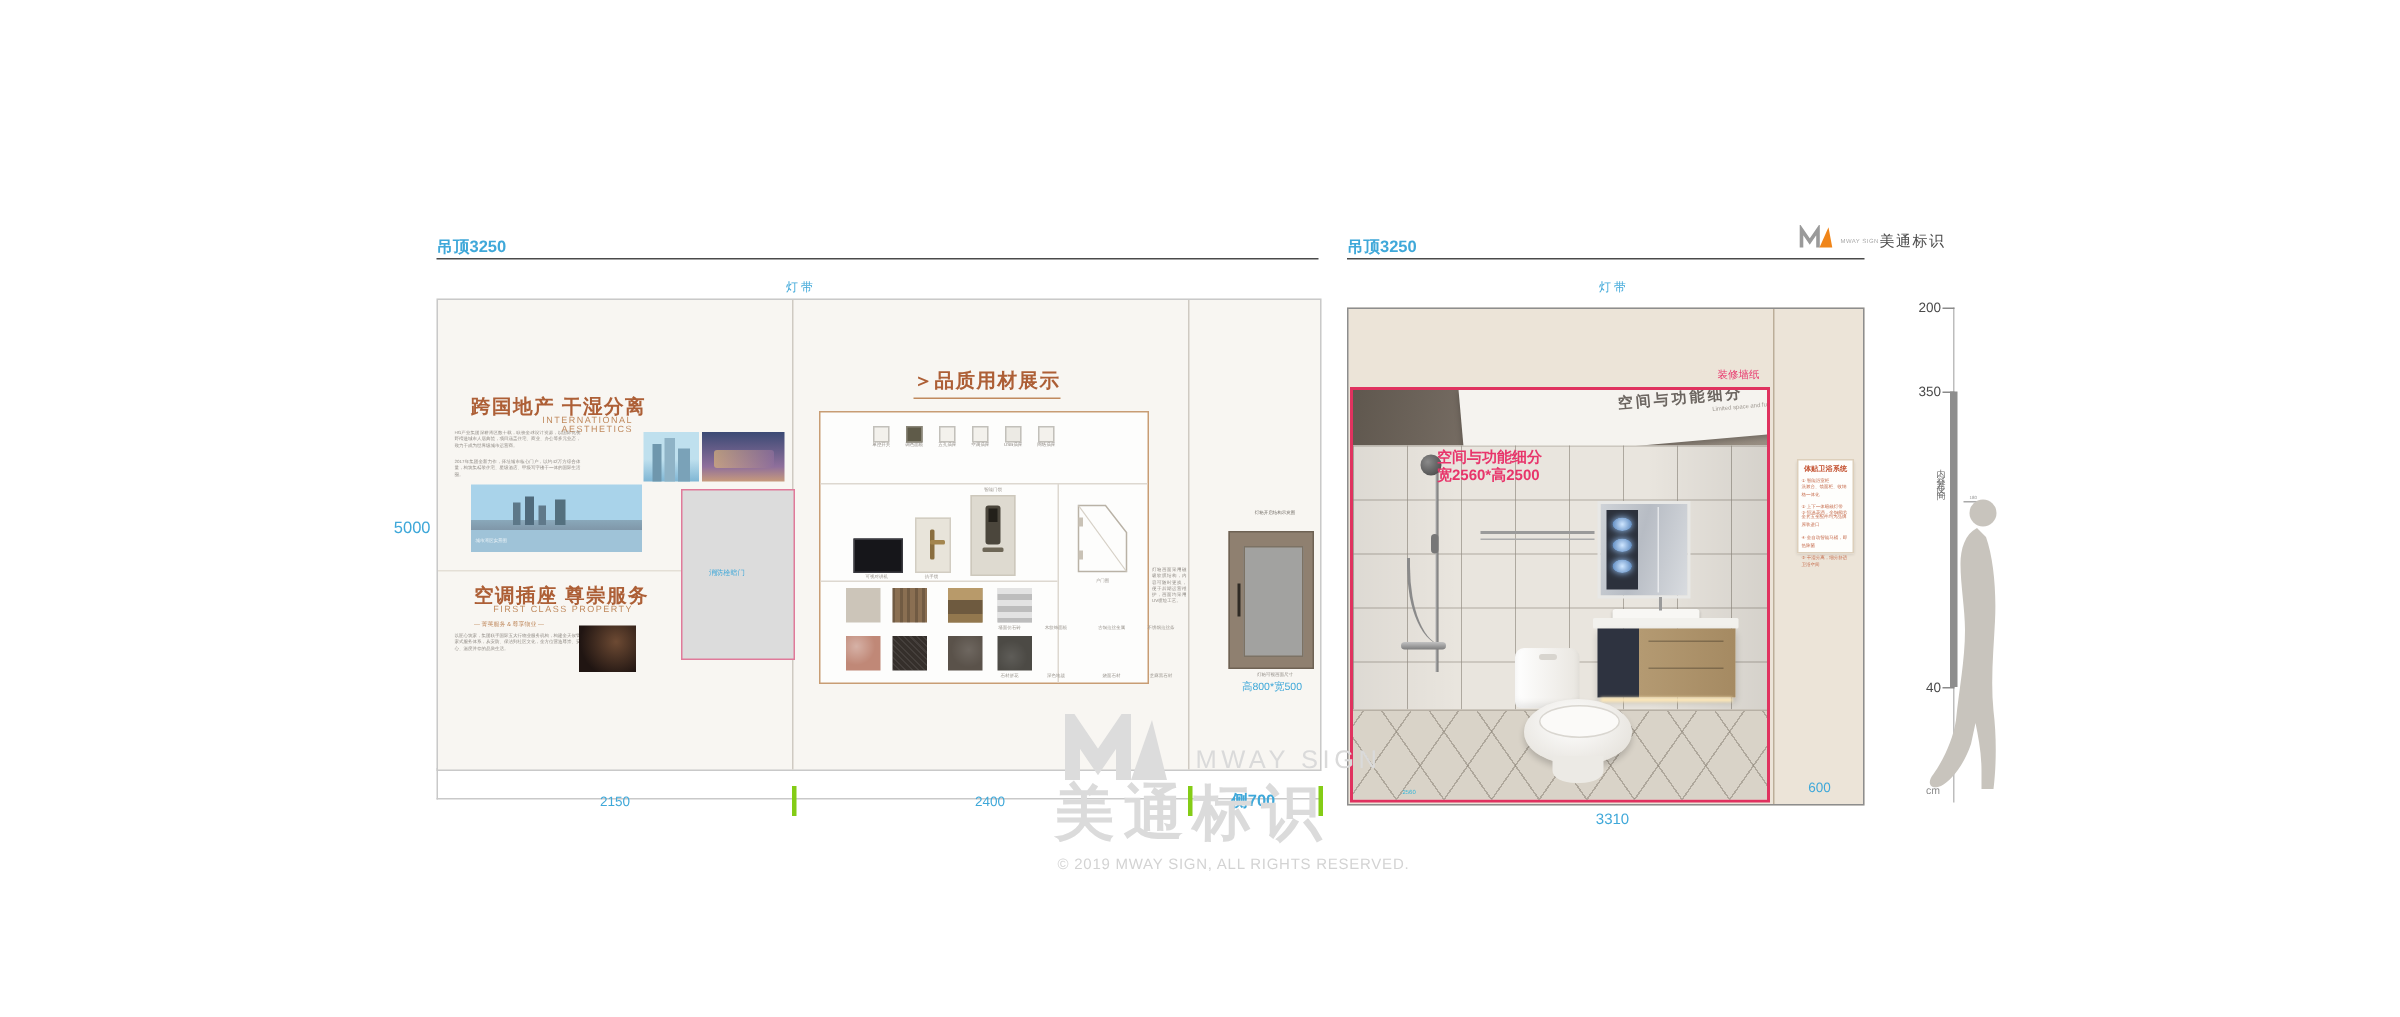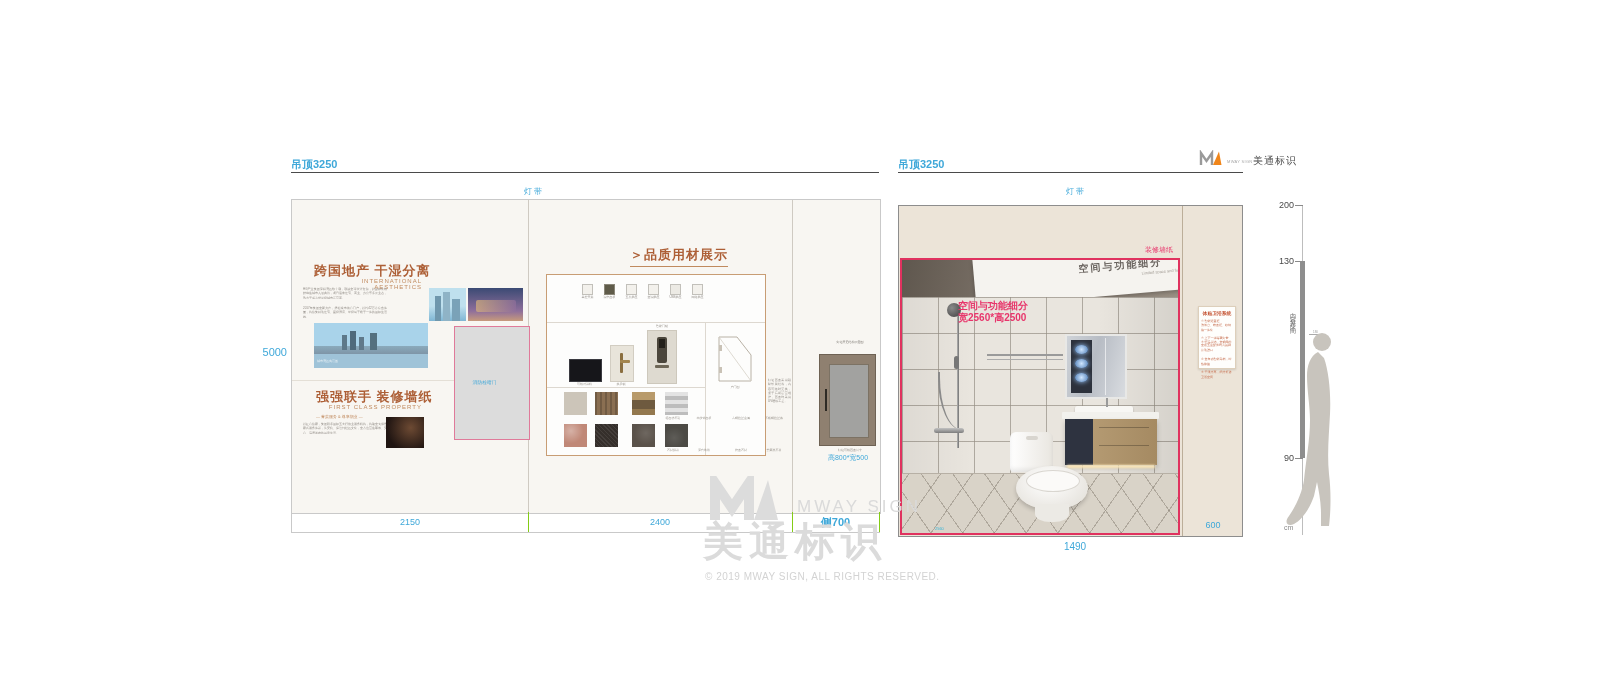--- a/index.html
+++ b/index.html
@@ -16,21 +16,21 @@
   .s80{transform:scale(.8);transform-origin:0 0;width:125%;}
   .s66{transform:scale(.66);transform-origin:0 0;width:151%;}
   .s50{transform:scale(.5);transform-origin:0 0;width:200%;}
   .cen{text-align:center;}
   .just{text-align:justify;}
   .graytxt{color:#8f8a84;}
   .title-cn{font-size:13px;font-weight:bold;color:#ad5f36;letter-spacing:1px;white-space:nowrap;}
   .sub-en{font-size:6px;color:#c08a5e;letter-spacing:1px;text-align:right;}
   .swatch{position:absolute;width:23px;height:23px;}
   .swlbl{position:absolute;font-size:6px;color:#9a958e;transform:scale(.5);transform-origin:0 0;width:200%;text-align:center;}
-  .cell{position:absolute;top:0;height:20px;line-height:20px;text-align:center;border-right:1px solid #84cc16;}
+  .cell{position:absolute;top:12px;height:20px;line-height:20px;text-align:center;border-right:3px solid #84cc16;}
   .tickl{position:absolute;width:22px;text-align:right;font-size:9px;color:#4a4a4a;}
   .tick{position:absolute;width:8px;height:1px;background:#8a8a8a;}
   .wm{pointer-events:none;}
 </style>
 </head>
 <body>
 
 <div id="canvas">
 
   <div class="abs hdr" style="left:291px;top:157px;">吊顶3250</div>
@@ -67,29 +67,29 @@
       <div class="abs" style="left:36px;top:8px;width:6px;height:19px;background:#4f6a7c;"></div>
       <div class="abs" style="left:45px;top:14px;width:5px;height:13px;background:#60798a;"></div>
       <div class="abs" style="left:56px;top:10px;width:7px;height:17px;background:#54707f;"></div>
       <div class="abs t6 s50" style="left:3px;bottom:1px;color:#ffffff;opacity:.8;">城市湾区实景图</div>
     </div>
 
     <div class="abs" style="left:162px;top:126px;width:74px;height:112px;background:#dcdcdc;border:1px solid #e07a9a;display:flex;align-items:center;justify-content:center;">
       <div class="t6 s80 blue cen">消防栓暗门</div>
     </div>
 
-    <div class="abs title-cn" style="left:24px;top:188px;">强强联手 装修墙纸</div>
+    <div class="abs title-cn" style="left:24px;top:188px;">空调插座 尊崇服务</div>
     <div class="abs sub-en" style="left:24px;top:204px;width:106px;">FIRST CLASS PROPERTY</div>
     <div class="abs t6 s66" style="left:24px;top:214px;color:#c08a5e;">— 菁英服务 &amp; 尊享物业 —</div>
     <div class="abs" style="left:11px;top:222px;width:84px;height:28px;overflow:hidden;">
       <div class="t6 s50 just graytxt">以匠心筑家，集团联手国际五大行物业服务机构，构建全天候管家式服务体系，从安防、保洁到社区文化，全方位营造尊崇、安心、温度并存的品质生活。</div>
     </div>
     <div class="abs" style="left:94px;top:217px;width:38px;height:31px;background:radial-gradient(circle at 65% 35%,#6d4a33,#201512 75%);"></div>
 
-    <div class="abs" style="left:317px;top:45px;width:140px;text-align:center;">
+    <div class="abs" style="left:317px;top:45px;width:140px;text-align:left;">
       <span style="font-size:13px;font-weight:bold;color:#ad5f36;letter-spacing:1px;border-bottom:1px solid #c08a5e;padding-bottom:2px;display:inline-block;">
         <span>＞</span><span>品质用材展示</span>
       </span>
     </div>
 
     <div class="abs" style="left:254px;top:74px;width:218px;height:180px;border:1px solid #c89d74;background:#fdfdfc;">
 
       <div class="abs" style="left:33px;top:9px;display:flex;gap:7px;">
         <div style="width:15px;">
           <div style="width: 9px; height: 9px; margin: 0px auto; border: 1px solid rgb(194, 192, 186); background-color: rgb(243, 241, 236);"></div>
@@ -258,28 +258,28 @@
         <div class="t6 s50" style="line-height:1.6;margin-top:-6px;">③ 恒温花洒，全铜阀芯</div>
         <div class="t6 s50" style="line-height:1.6;margin-top:-6px;">全套五金配件均为品牌原装进口</div>
         <div class="t6 s50" style="line-height:1.6;margin-top:-6px;">④ 全自动智能马桶，即热除菌</div>
         <div class="t6 s50" style="line-height:1.6;margin-top:-6px;">⑤ 干湿分离，细分舒适卫浴空间</div>
       </div>
     </div>
 
     <div class="abs blue cen" style="left:283px;top:314px;width:62px;font-size:9px;">600</div>
   </div>
 
-  <div class="abs blue cen" style="left:1030px;top:541px;width:90px;font-size:10px;">1490</div>
+  <div class="abs blue cen" style="left:1030px;top:541px;width:90px;font-size:10px;">3310</div>
 
   <div class="abs" style="left:1302px;top:205px;width:1px;height:330px;background:#bdbdbd;"></div>
   <div class="tickl" style="left:1272px;top:200px;">200</div>
   <div class="tick" style="left:1295px;top:205px;"></div>
-  <div class="tickl" style="left:1272px;top:256px;">130</div>
+  <div class="tickl" style="left:1272px;top:256px;">350</div>
   <div class="tick" style="left:1295px;top:261px;"></div>
-  <div class="tickl" style="left:1272px;top:453px;">90</div>
+  <div class="tickl" style="left:1272px;top:453px;">40</div>
   <div class="tick" style="left:1295px;top:458px;"></div>
   <div class="abs" style="left:1300px;top:261px;width:5px;height:197px;background:#8e8e8e;"></div>
   <div class="abs" style="left:1288px;top:308px;writing-mode:vertical-rl;font-size:6px;letter-spacing:3px;color:#6e6e6e;">内容分布区间</div>
   <div class="abs" style="left:1309px;top:334px;width:14px;height:1px;background:#aaa;"></div>
   <div class="abs t6 s50" style="left:1313px;top:330px;color:#999;">180</div>
 
   <svg class="abs" style="left:1280px;top:330px;" width="62" height="200" viewBox="0 0 62 200">
     <circle cx="42" cy="12" r="9" fill="#c8c4bd"></circle>
     <path d="M38,22 C30,26 27,36 27,46 C27,60 30,76 30,90 C30,110 26,130 24,150
              C22,163 16,176 9,186 C4,192 7,197 14,194 C22,190 30,178 34,166

